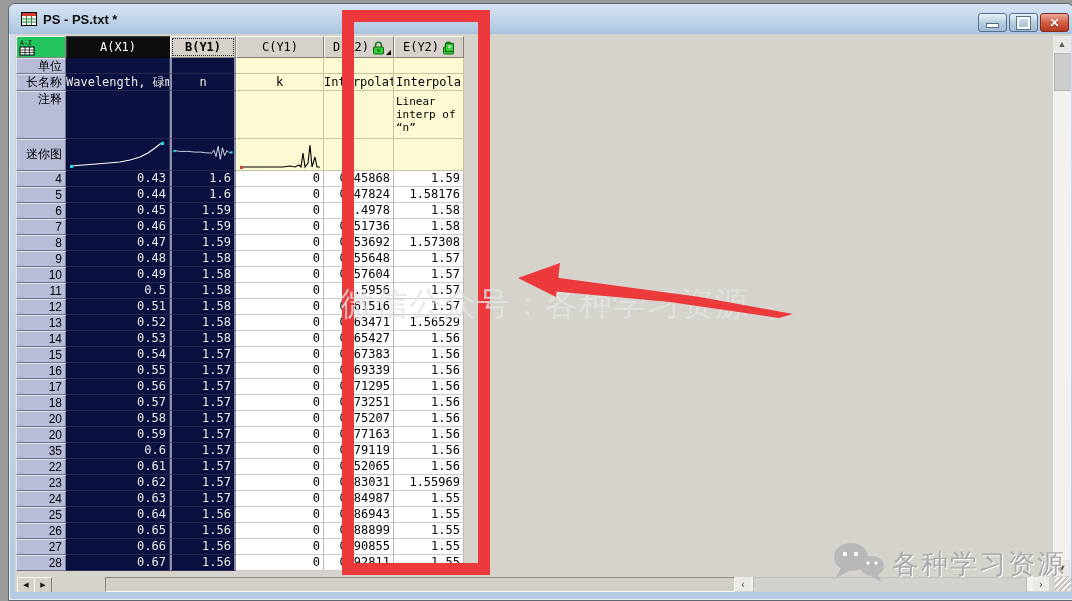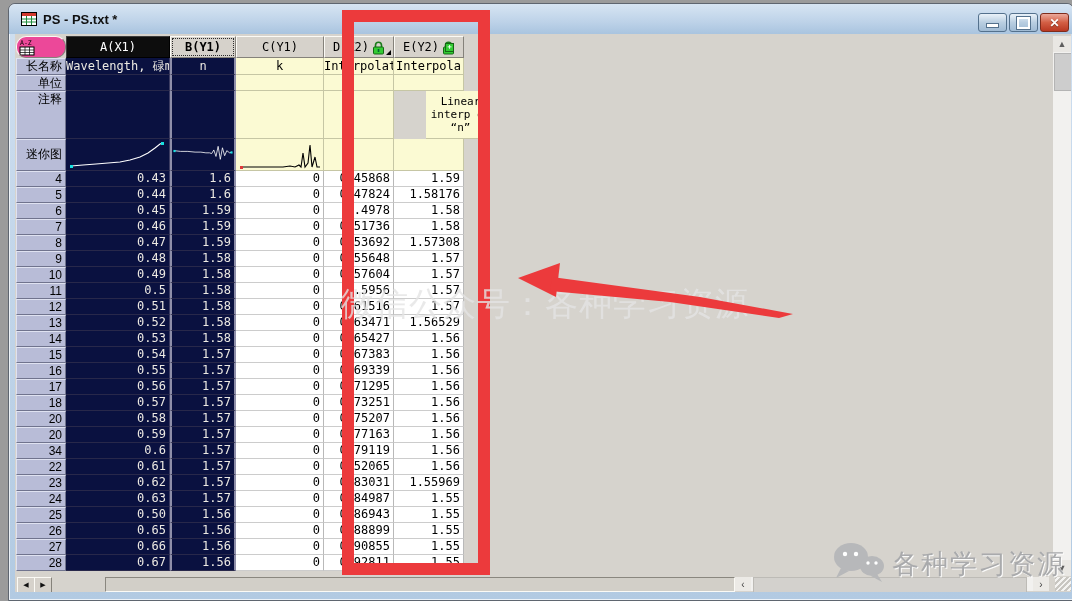--- a/index.html
+++ b/index.html
@@ -29,36 +29,36 @@
   .grid{position:absolute;left:1px;top:2px;width:474px;height:540px;overflow:hidden;
       font-family:"DejaVu Sans Mono",monospace;font-size:12px;color:#000;}
   .grid-row{display:flex;}
   .cell{box-sizing:border-box;overflow:hidden;white-space:nowrap;flex:none;}
   .c0{width:50px}.c1{width:104px}.c2{width:66px}.c3{width:88px}.c4{width:70px}.c5{width:70px}
   .r-colhdr{height:22px}.r-longname{height:17px}.r-units{height:16px}
   .r-comments{height:48px}.r-fx{height:16px}.r-spark{height:32px}
   .data-row{height:16px}
   .hdr{background:#d6d2cb;border:1px solid;border-color:#fbfaf5 #85827b #85827b #fbfaf5;
       text-align:center;line-height:20px;}
-  .corner{display:flex;align-items:center;justify-content:flex-start;padding-left:2px;background:#ec4899;border-radius:10px;}
+  .corner{display:flex;align-items:center;justify-content:flex-start;padding-left:2px;background:#22c55e;}
   .colh{position:relative;display:flex;align-items:center;justify-content:center;gap:3px;}
   .colh.key-A{background:#0d0d0d;color:#fff;border-color:#3c3c3c #000 #000 #3c3c3c;}
   .colh.key-B{font-weight:bold;outline:1px dotted #2c2c2c;outline-offset:-3px;}
   .rowlbl{background:#b8bcd7;border:1px solid;border-color:#dfe2f1 #70748e #70748e #dfe2f1;
       text-align:right;padding-right:3px;line-height:14px;
       font-family:"Liberation Sans",sans-serif;font-size:12px;}
   .r-colhdr .cell,.rowlbl{}
   .navy{background:#0a1140;color:#ece9e2;border-right:1px solid #3d3d62;border-bottom:1px solid #28284a;}
   .yel{background:#fbfad3;border-right:1px solid #c6c6a4;border-bottom:1px solid #c6c6a4;}
   .wht{background:#fff;border-right:1px solid #b9b9b9;border-bottom:1px solid #cccccc;}
   .col-b{border-left:2px solid #8f8fa9;border-right:2px solid #8f8fa9;}
   .num{text-align:right;padding-right:3px;line-height:15px;}
   .ctr{text-align:center;line-height:16px;}
   .cmt{font-size:11px;line-height:13px;white-space:normal;display:flex;align-items:center;
-      justify-content:center;text-align:center;padding:1px 2px;margin-left:32px;}
+      justify-content:center;text-align:left;padding:1px 2px;}
   .sparkcell{display:flex;align-items:center;justify-content:center;}
   .lock{display:inline-flex;position:relative;top:1px;}
   .corner-tri{position:absolute;right:2px;bottom:2px;width:0;height:0;
       border-left:5px solid transparent;border-bottom:5px solid #000;}
   .plusbadge{position:absolute;right:1px;top:2px;width:7px;height:7px;background:#33cc33;
       border:1px solid #156615;color:#fff;font-size:7px;line-height:6px;text-align:center;font-weight:bold;}
   
   .vscroll{position:absolute;right:0;top:2px;bottom:16px;width:18px;background:#f2f1ef;}
   .sbtn{position:absolute;left:0;width:18px;height:16px;background:#e9e7e3;
       display:flex;align-items:center;justify-content:center;color:#5e5e5e;font-size:9px;}
@@ -150,38 +150,38 @@
               <svg width="13" height="14" viewBox="0 0 13 14">
                 <path d="M3.5 6V4.2a3 3 0 0 1 6 0V6" fill="none" stroke="#1b7a1b" stroke-width="1.6"></path>
                 <rect x="1.5" y="6" width="10" height="7" rx="1" fill="#33cc33" stroke="#156615"></rect>
                 <rect x="5.7" y="8" width="1.6" height="3" fill="#063"></rect>
               </svg>
               <span class="plusbadge">+</span>
             </span>
           </div>
         </div>
 
+      <div class="grid-row r-units">
+        <div class="cell rowlbl c0">单位</div>
+        <div class="cell navy c1"></div>
+        <div class="cell navy c2 col-b"></div>
+        <div class="cell yel c3"></div>
+        <div class="cell yel c4"></div>
+        <div class="cell yel c5"></div>
+      </div>
+
       <div class="grid-row r-longname">
         <div class="cell rowlbl c0" style="line-height:15px">长名称</div>
         <div class="cell navy c1 ctr" style="line-height:17px">Wavelength, 碌m</div>
         <div class="cell navy c2 ctr col-b" style="line-height:17px">n</div>
         <div class="cell yel c3 ctr" style="line-height:17px">k</div>
         <div class="cell yel c4 ctr" style="line-height:17px">Interpolat</div>
         <div class="cell yel c5 ctr" style="line-height:17px">Interpola</div>
       </div>
 
-      <div class="grid-row r-units">
-        <div class="cell rowlbl c0">单位</div>
-        <div class="cell navy c1"></div>
-        <div class="cell navy c2 col-b"></div>
-        <div class="cell yel c3"></div>
-        <div class="cell yel c4"></div>
-        <div class="cell yel c5"></div>
-      </div>
-
       <div class="grid-row r-comments">
         <div class="cell rowlbl c0">注释</div>
         <div class="cell navy c1"></div>
         <div class="cell navy c2 col-b"></div>
         <div class="cell yel c3"></div>
         <div class="cell yel c4"></div>
         <div class="cell yel c5 cmt">Linear interp of “n”</div>
       </div>
 
 
@@ -342,21 +342,21 @@
           </div>
           <div class="grid-row data-row">
             <div class="cell rowlbl c0 num">20</div>
             <div class="cell navy num c1">0.59</div>
             <div class="cell navy num c2 col-b">1.57</div>
             <div class="cell wht num c3">0</div>
             <div class="cell wht num c4">0.77163</div>
             <div class="cell wht num c5">1.56</div>
           </div>
           <div class="grid-row data-row">
-            <div class="cell rowlbl c0 num">34</div>
+            <div class="cell rowlbl c0 num">35</div>
             <div class="cell navy num c1">0.6</div>
             <div class="cell navy num c2 col-b">1.57</div>
             <div class="cell wht num c3">0</div>
             <div class="cell wht num c4">0.79119</div>
             <div class="cell wht num c5">1.56</div>
           </div>
           <div class="grid-row data-row">
             <div class="cell rowlbl c0 num">22</div>
             <div class="cell navy num c1">0.61</div>
             <div class="cell navy num c2 col-b">1.57</div>
@@ -375,21 +375,21 @@
           <div class="grid-row data-row">
             <div class="cell rowlbl c0 num">24</div>
             <div class="cell navy num c1">0.63</div>
             <div class="cell navy num c2 col-b">1.57</div>
             <div class="cell wht num c3">0</div>
             <div class="cell wht num c4">0.84987</div>
             <div class="cell wht num c5">1.55</div>
           </div>
           <div class="grid-row data-row">
             <div class="cell rowlbl c0 num">25</div>
-            <div class="cell navy num c1">0.50</div>
+            <div class="cell navy num c1">0.64</div>
             <div class="cell navy num c2 col-b">1.56</div>
             <div class="cell wht num c3">0</div>
             <div class="cell wht num c4">0.86943</div>
             <div class="cell wht num c5">1.55</div>
           </div>
           <div class="grid-row data-row">
             <div class="cell rowlbl c0 num">26</div>
             <div class="cell navy num c1">0.65</div>
             <div class="cell navy num c2 col-b">1.56</div>
             <div class="cell wht num c3">0</div>

